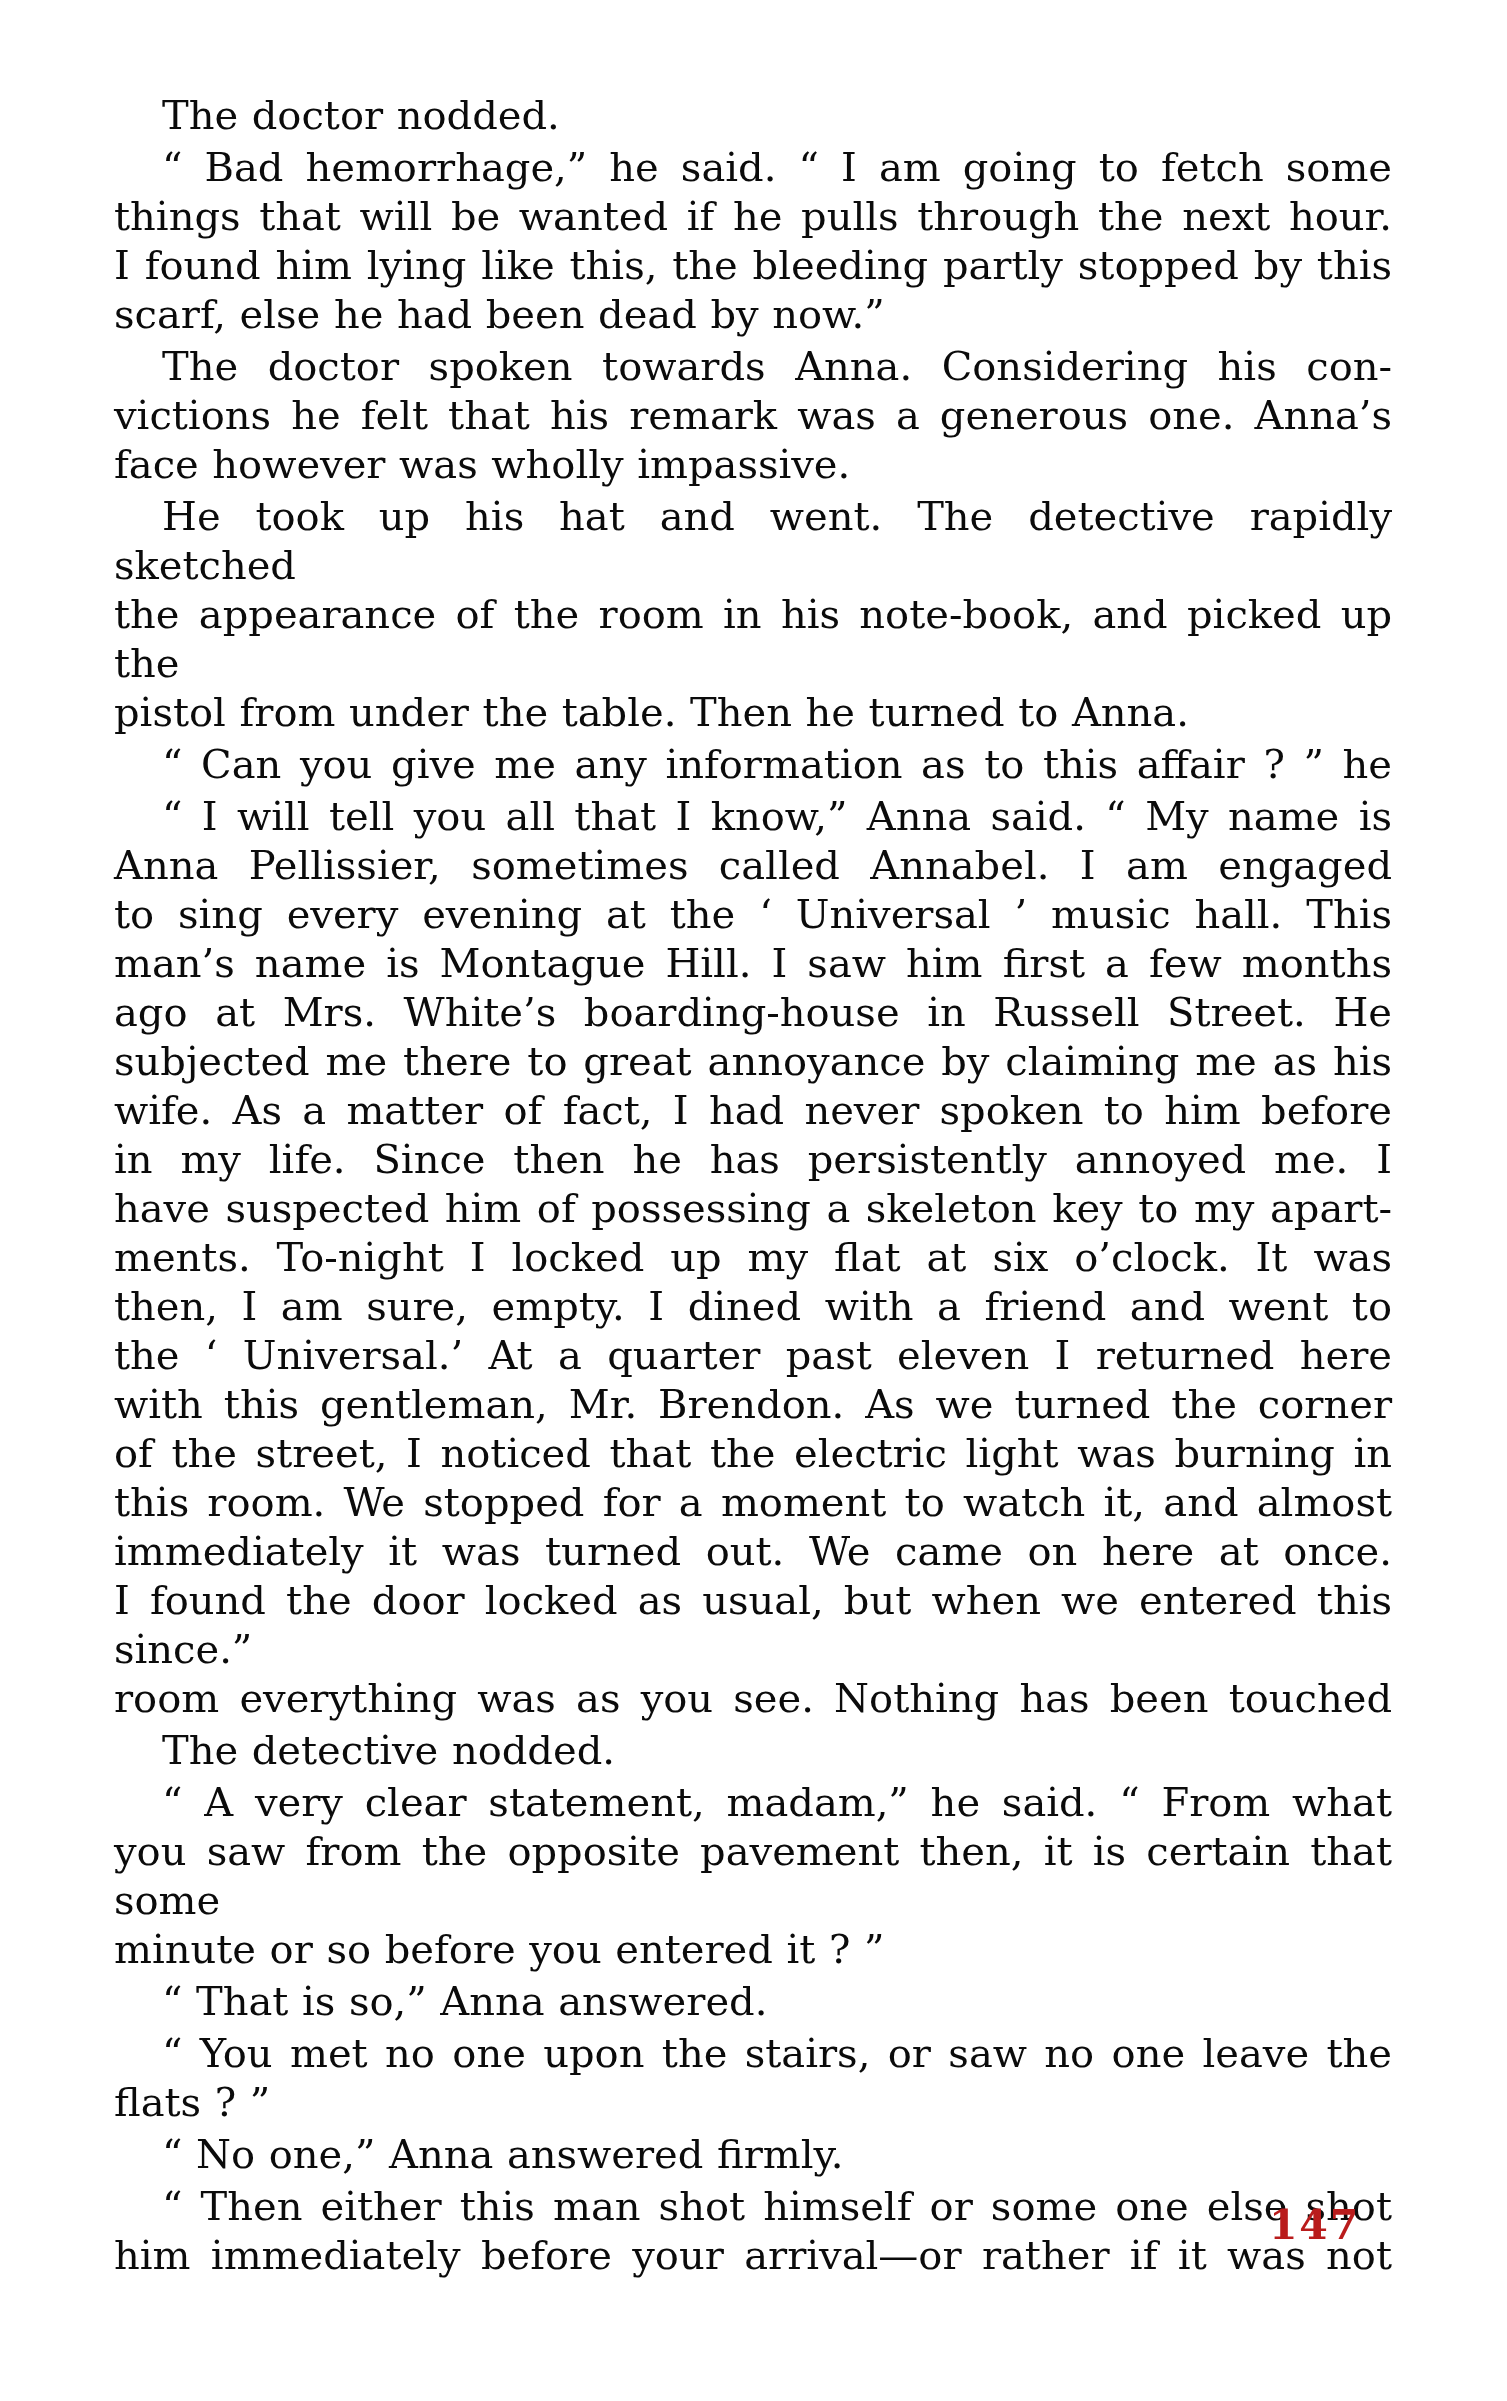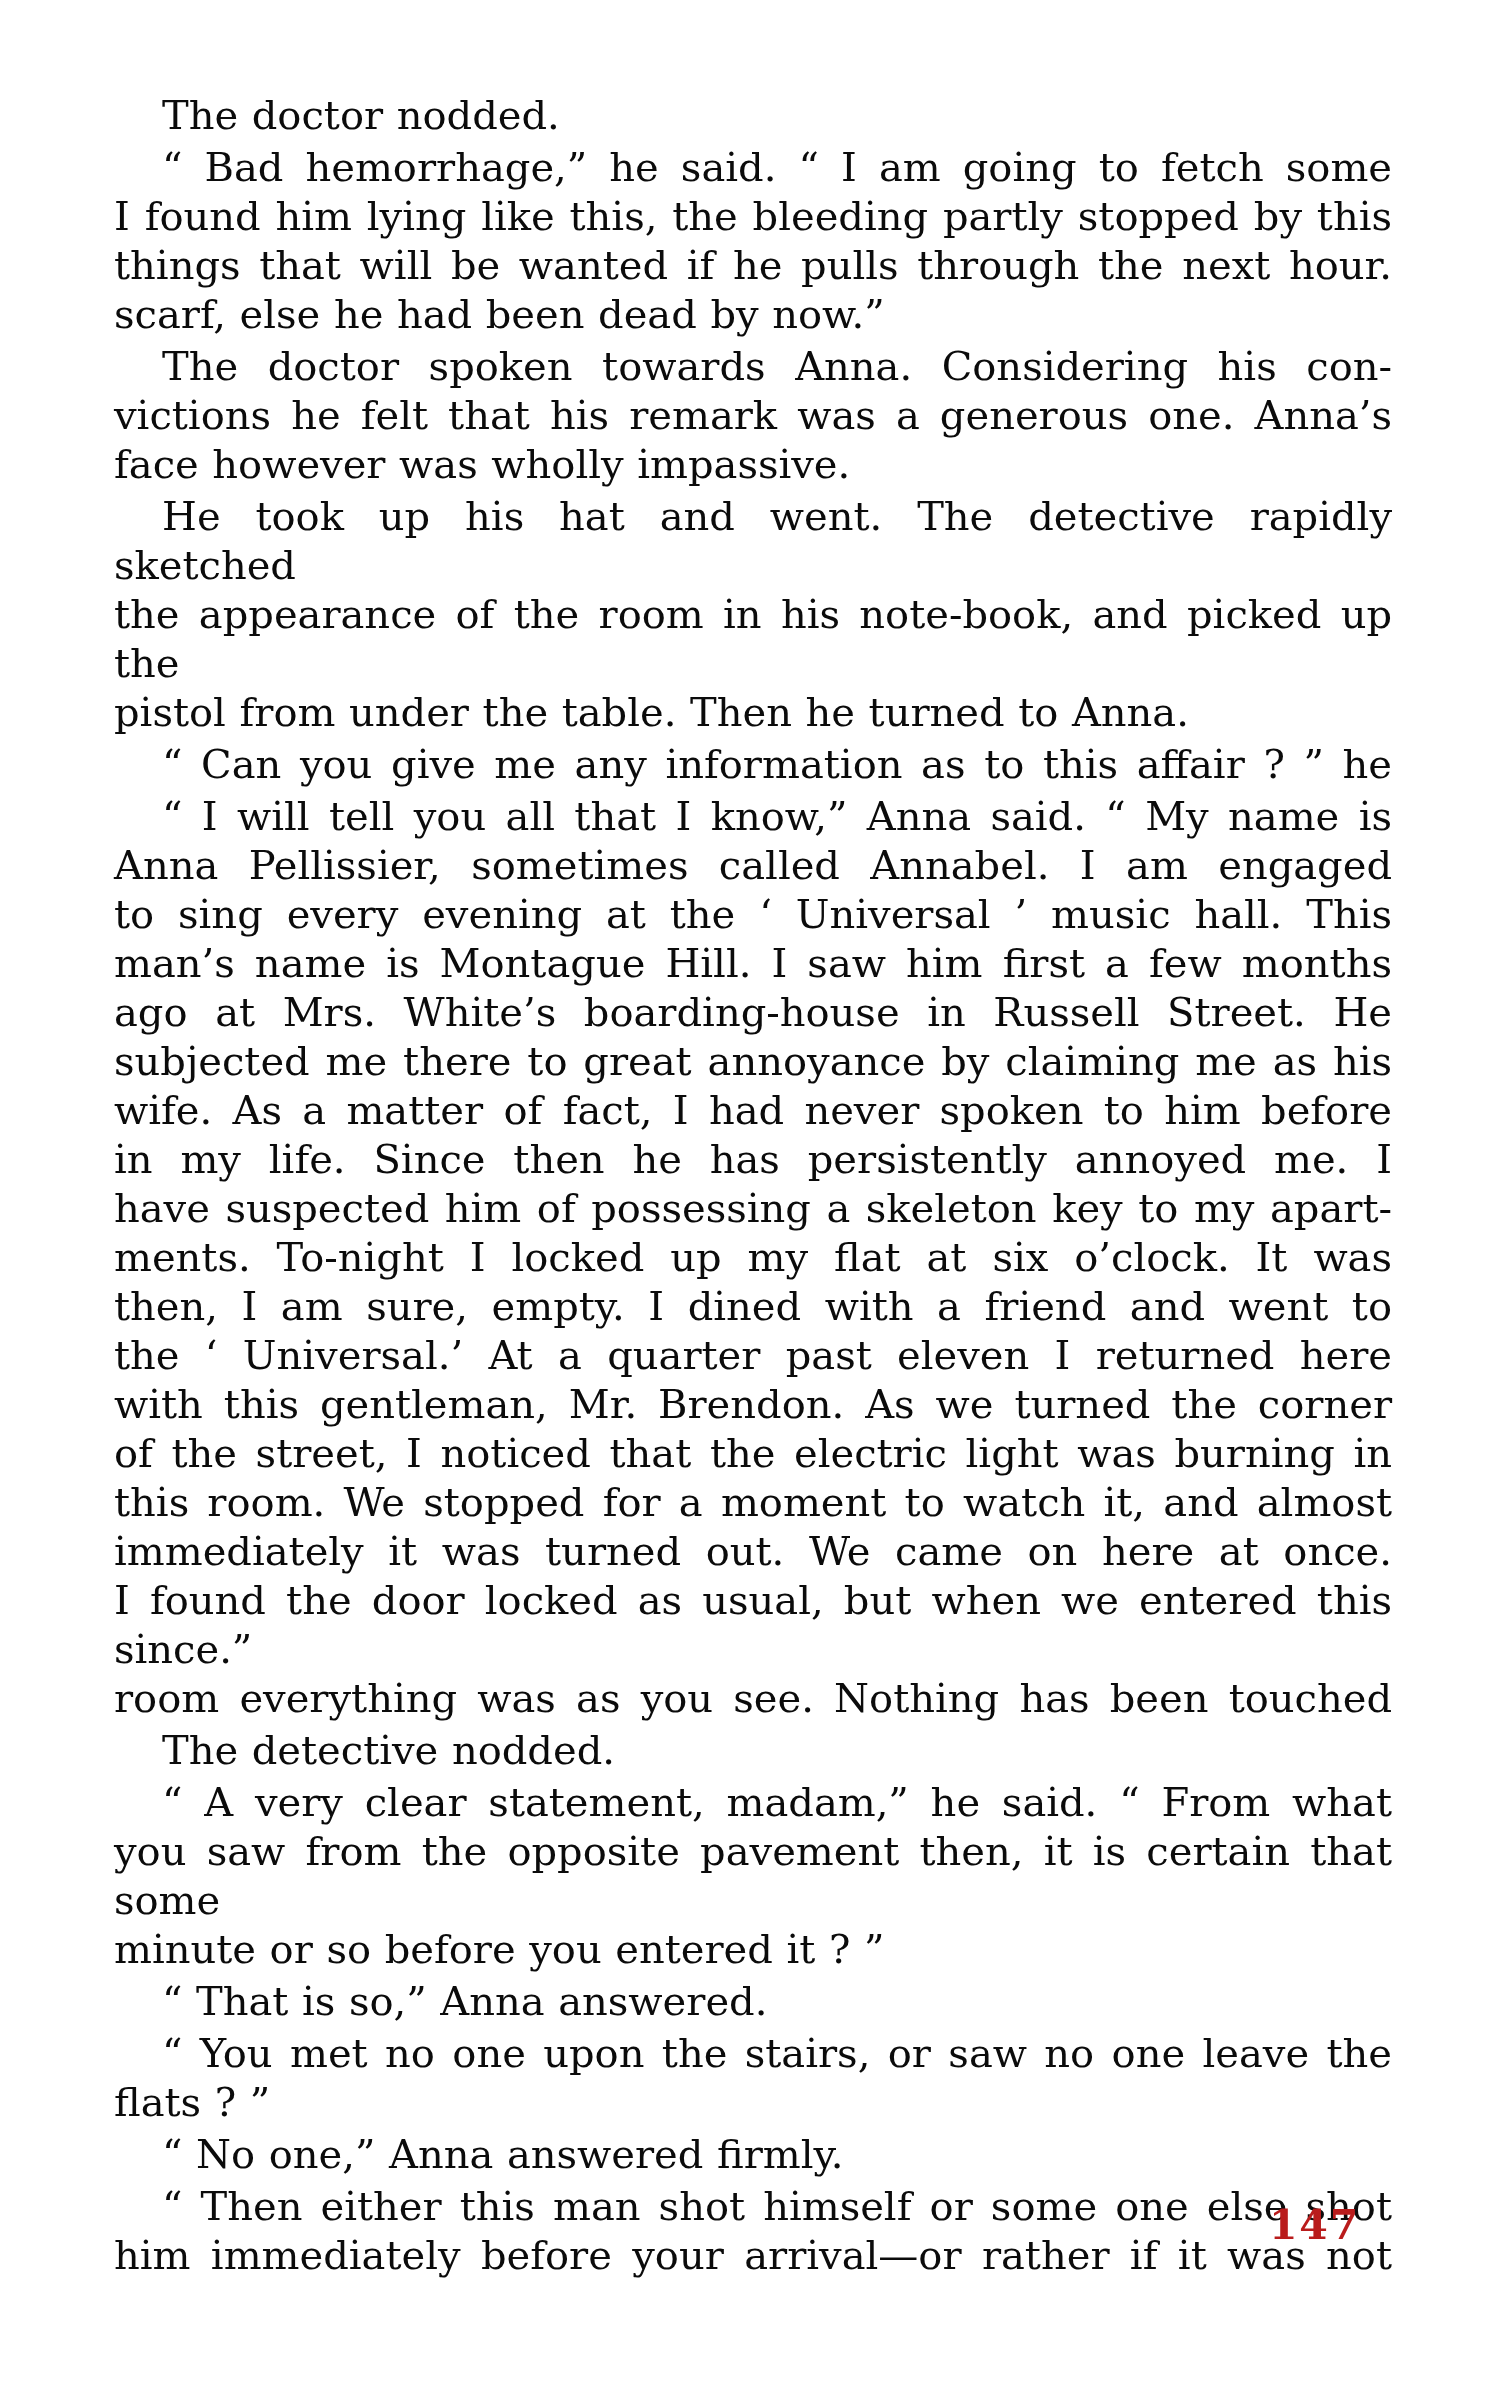--- a/index.html
+++ b/index.html
@@ -42,22 +42,22 @@
 </head>
 <body>
 
 <div class="page">
   <div class="text-block">
       <div class="para">
         <div class="line first last">The doctor nodded.</div>
       </div>
       <div class="para">
         <div class="line first">“ Bad hemorrhage,” he said. “ I am going to fetch some</div>
+        <div class="line">things that will be wanted if he pulls through the next hour.</div>
         <div class="line">I found him lying like this, the bleeding partly stopped by this</div>
-        <div class="line">things that will be wanted if he pulls through the next hour.</div>
         <div class="line last">scarf, else he had been dead by now.”</div>
       </div>
       <div class="para">
         <div class="line first">The doctor spoken towards Anna. Considering his con-</div>
         <div class="line">victions he felt that his remark was a generous one. Anna’s</div>
         <div class="line last">face however was wholly impassive.</div>
       </div>
       <div class="para">
         <div class="line first">He took up his hat and went. The detective rapidly sketched</div>
         <div class="line">the appearance of the room in his note-book, and picked up the</div>

